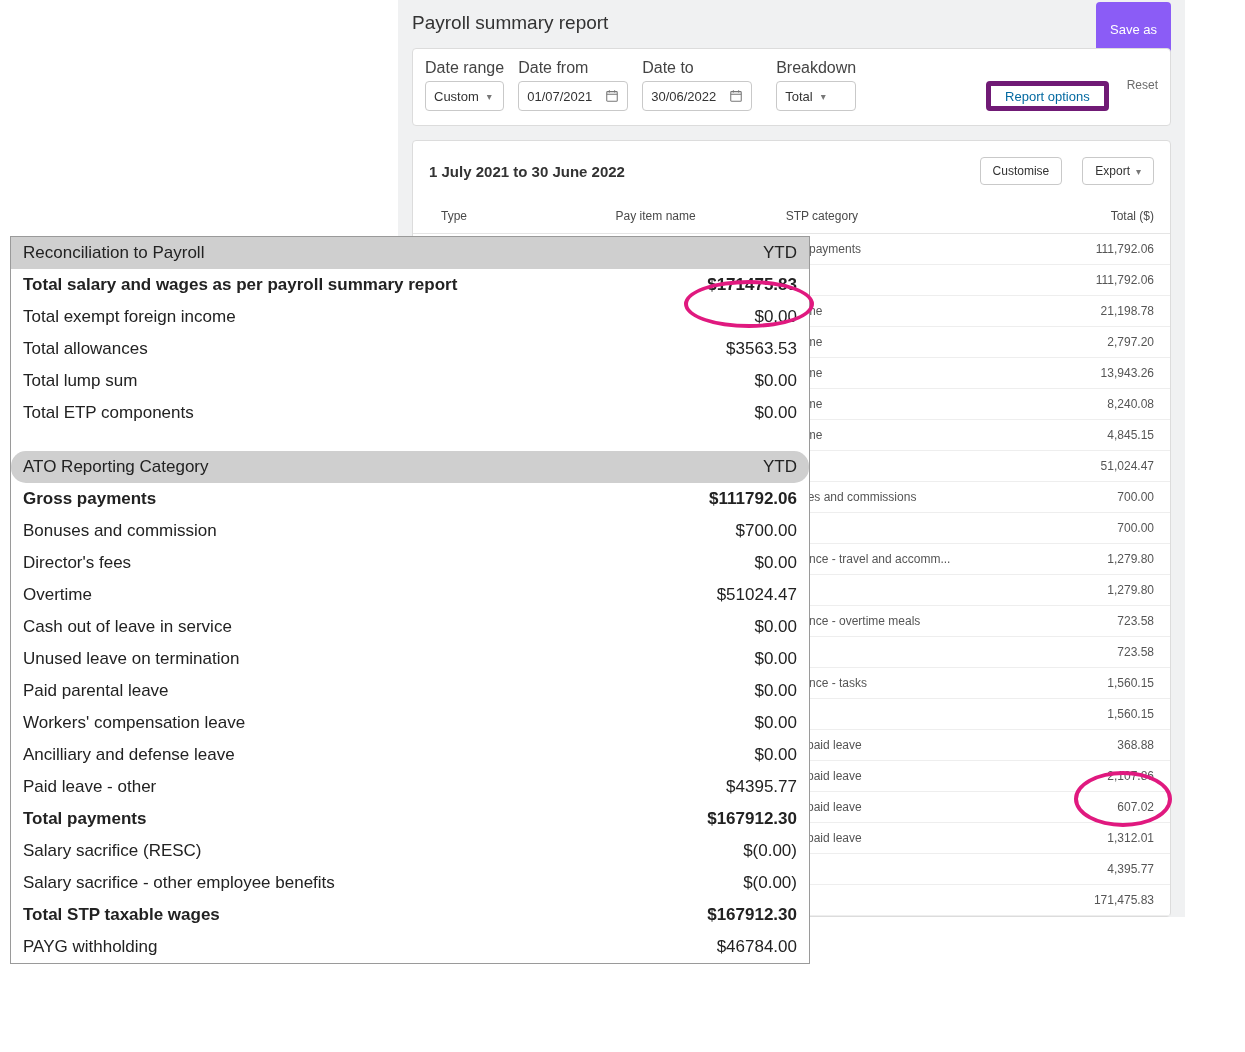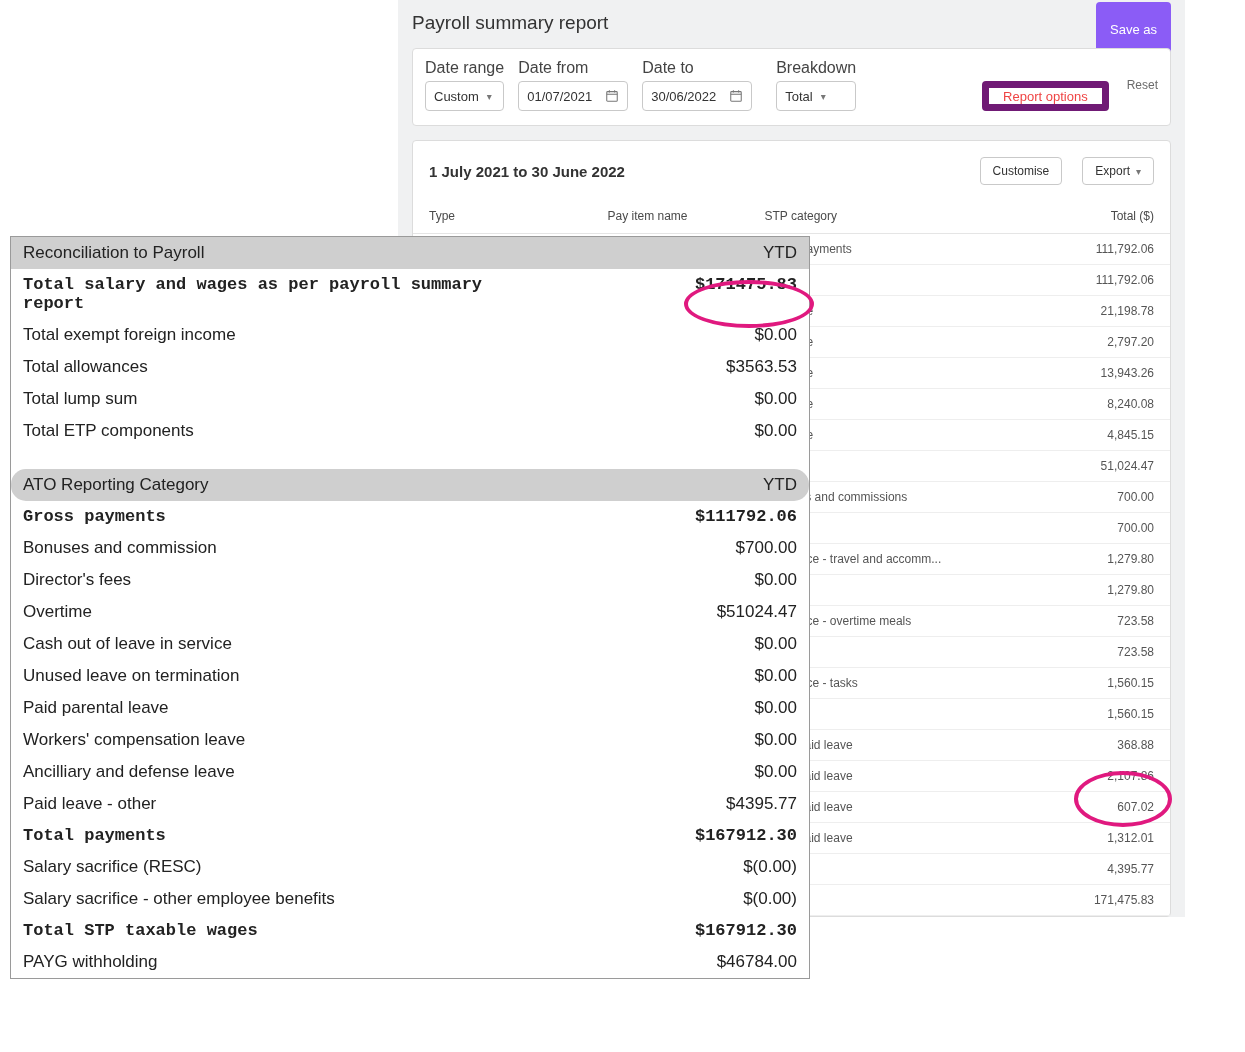--- a/index.html
+++ b/index.html
@@ -62,27 +62,27 @@
     padding: 4px 8px;
     font-size: 13px;
     color: #333;
     background: #fff;
     cursor: pointer;
   }
   .select-ctrl .chev { margin-left: 8px; font-size: 10px; color: #777; }
   .date-ctrl { gap: 8px; width: 110px; justify-content: space-between;}
   .cal-icon { width: 14px; height: 14px; color: #777; flex-shrink:0;}
   .report-options-btn {
-    border: 7px solid #701a75;
+    border: 5px solid #701a75;
     background: #fff;
     border-radius: 4px;
     height: 30px;
     padding: 0 14px;
     font-size: 13px;
-    color: #ef4444;
+    color: #0369a1;
     cursor: pointer;
     margin-left: auto;
   }
   .reset-link {
     font-size: 12px;
     color: #6b6b6b;
     cursor: pointer;
     align-self: center;
     margin-left:4px;
   }
@@ -118,21 +118,21 @@
   }
   .report-table {
     width: 100%;
     font-size: 12.5px;
     border-collapse: collapse;
   }
   .report-table th {
     text-align: left;
     font-weight: 400;
     color: #4a4a4a;
-    padding: 14px 16px 10px 16px;
+    padding: 14px 16px 10px 28px;
     border-bottom: 1px solid #e5e5e5;
     font-size: 12px;
   }
   .report-table th.num, .report-table td.num { text-align: right; }
   .report-table td {
     padding: 8px 16px;
     border-bottom: 1px solid #eee;
     color: #555;
     font-size: 12px;
   }
@@ -157,21 +157,21 @@
   }
   .section-header .ytd { font-weight: 400; }
   .row {
     display: flex;
     justify-content: space-between;
     padding: 6px 12px;
     font-size: 17px;
     color: #222;
   }
   .row .label { max-width: 500px; }
-  .row.bold { font-weight: 600; font-family: Liberation Mono, monospace; }
+  .row.bold { font-weight: 600; }
   .row .val { white-space: nowrap; }
 
   
   .circle-annot {
     position: absolute;
     border: 4px solid #e0197f;
     border-radius: 50%;
     pointer-events: none;
     z-index: 30;
   }

